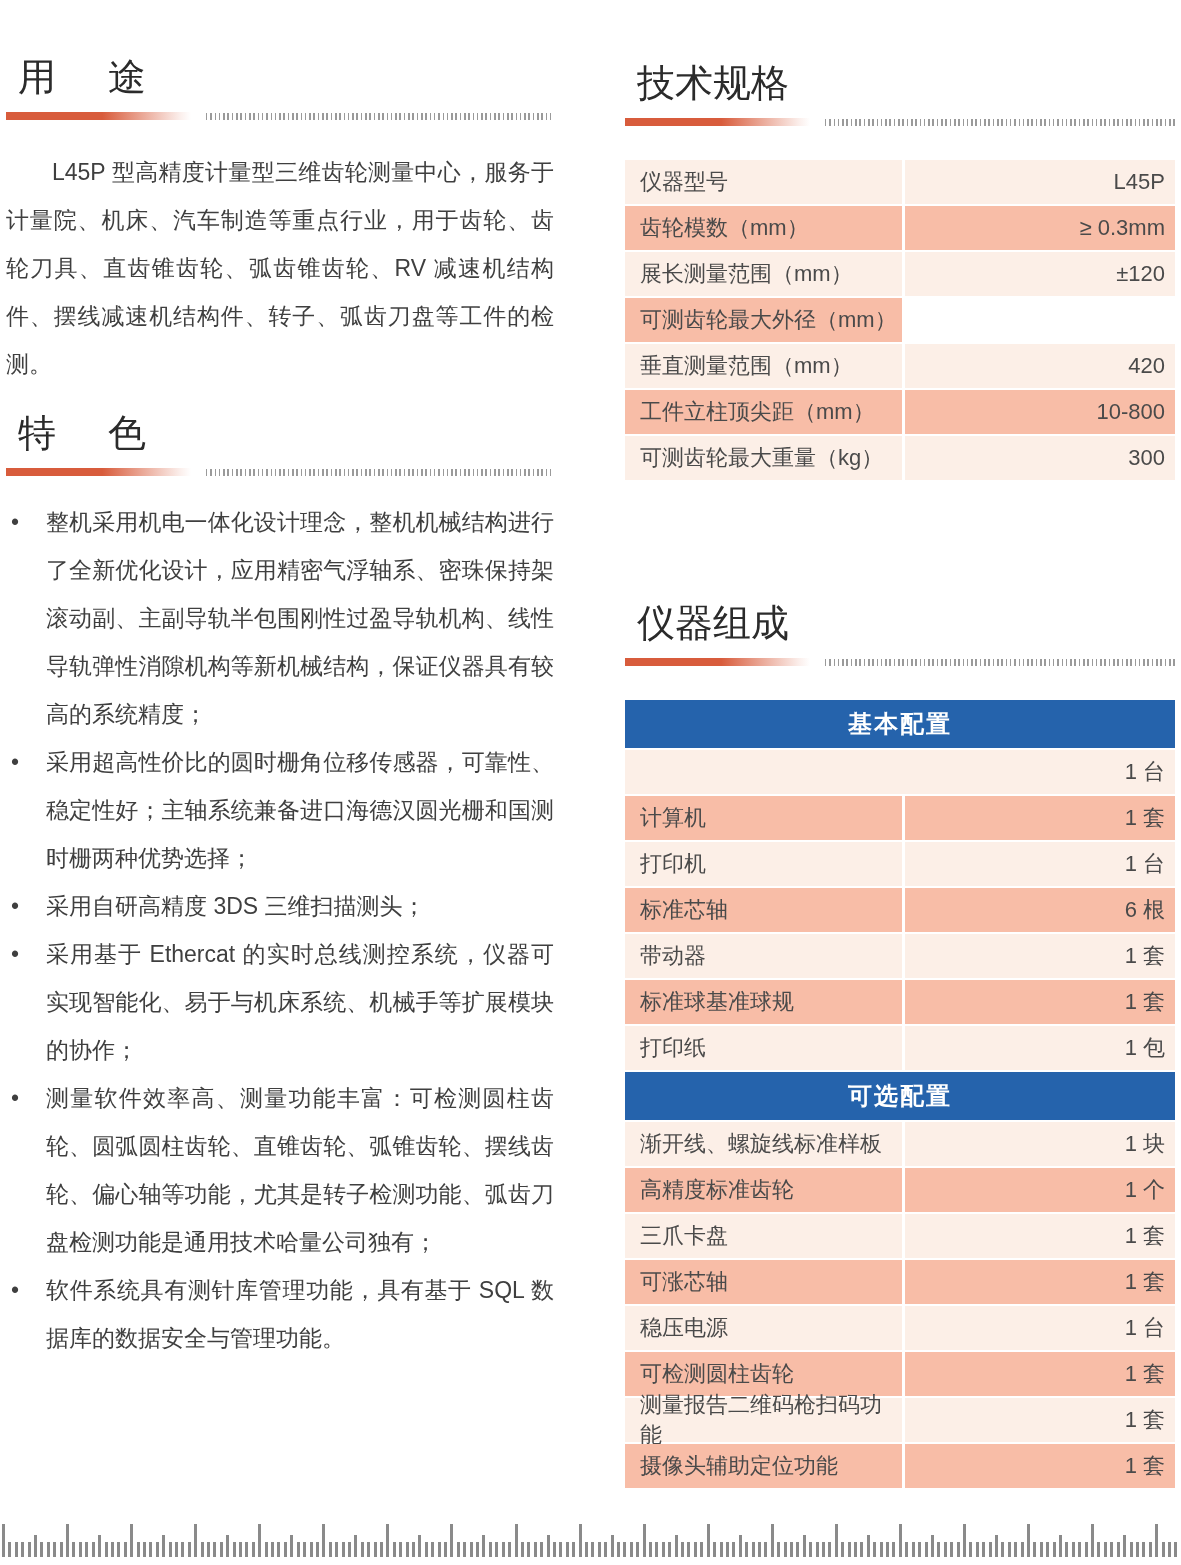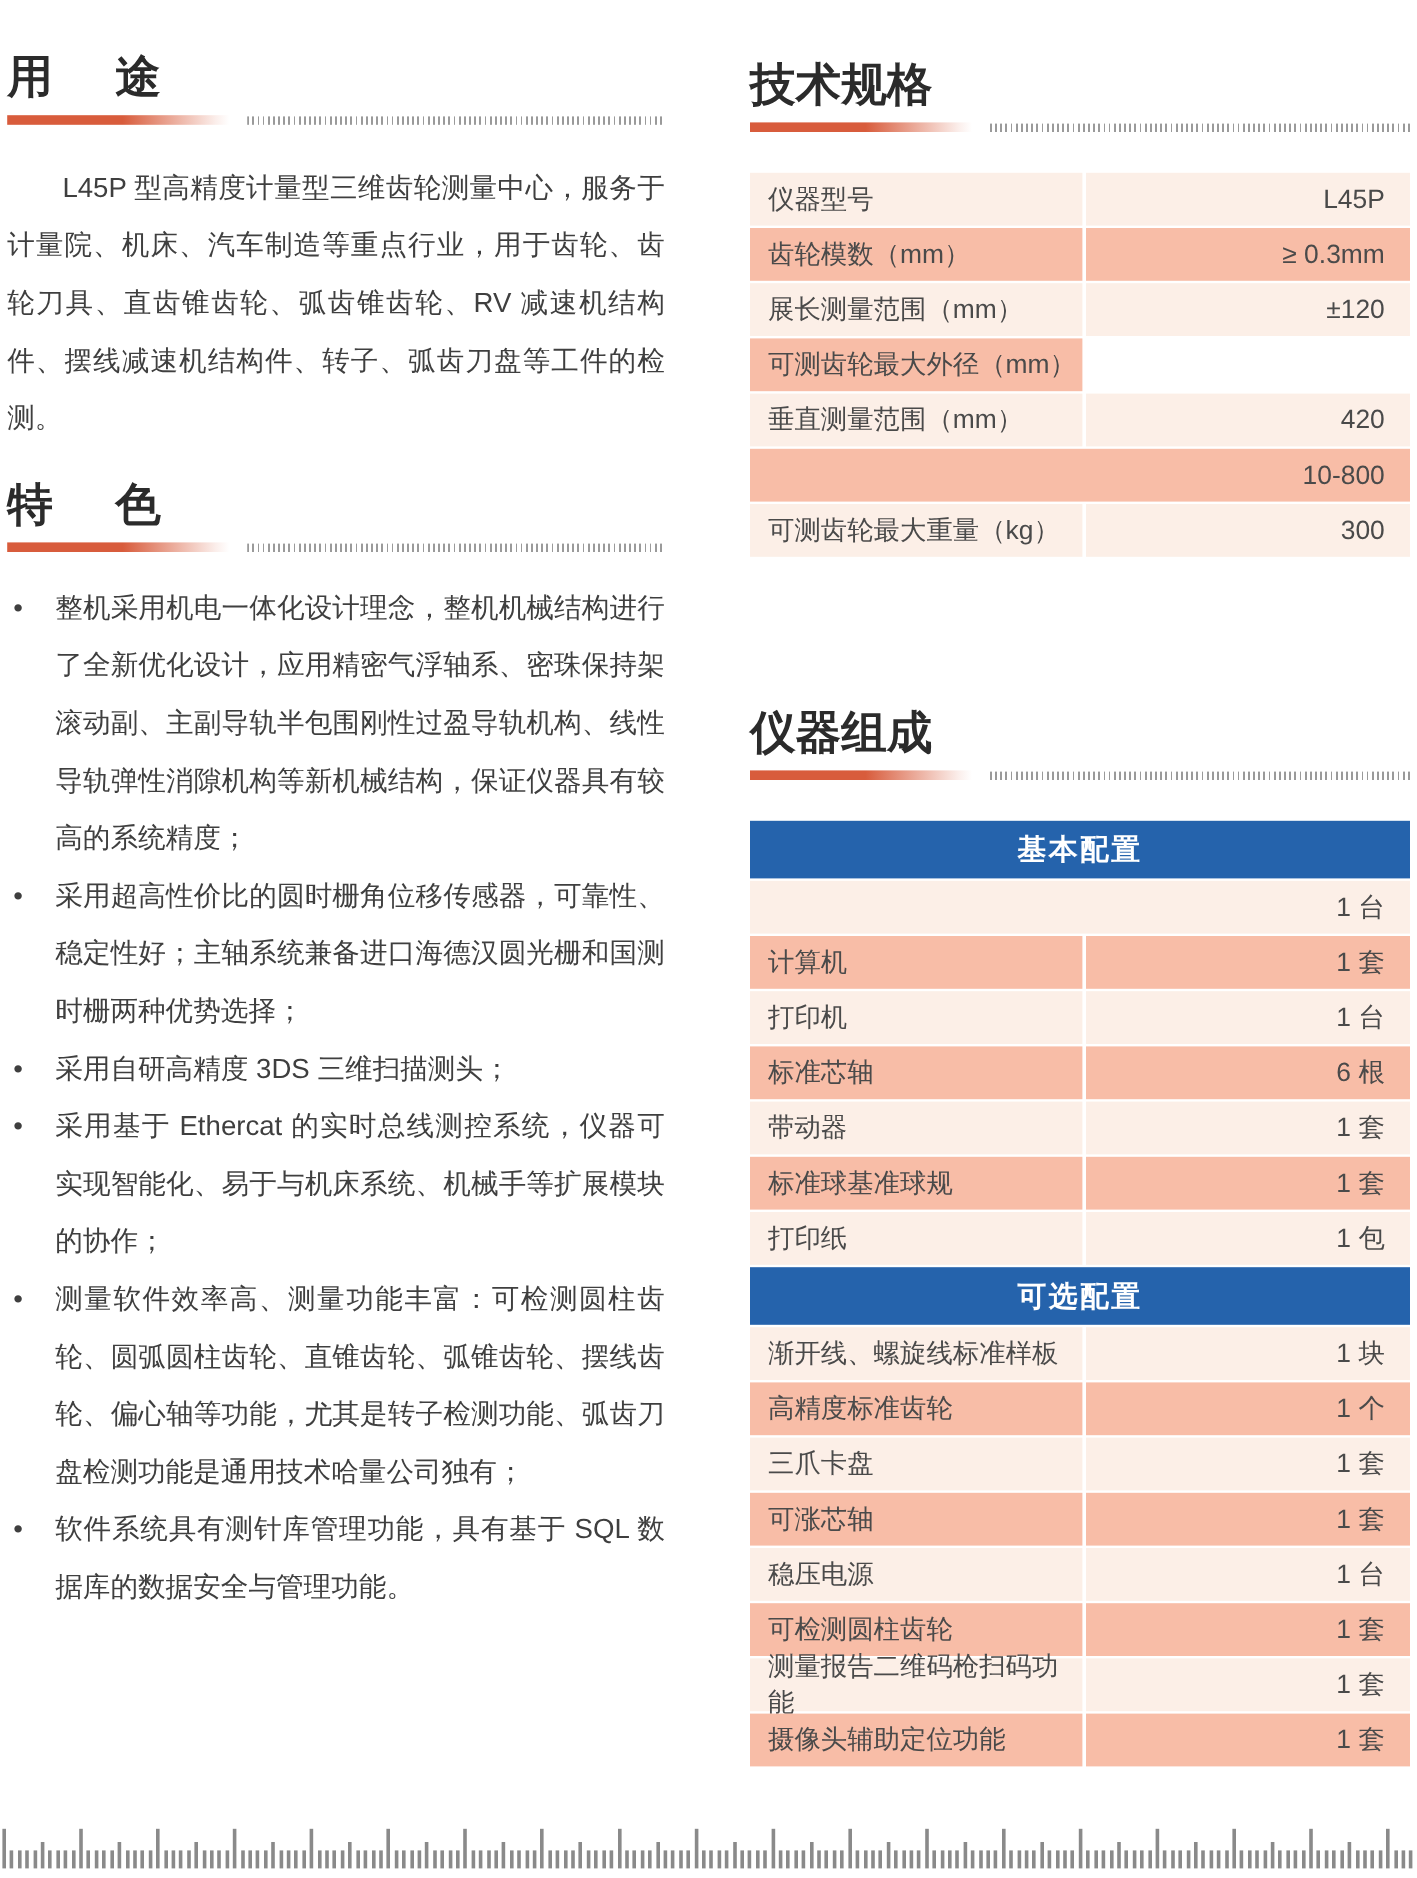--- a/index.html
+++ b/index.html
@@ -10,23 +10,23 @@
     -webkit-font-smoothing: antialiased;
   }
   .page {
     position: relative;
     width: 1181px; height: 1565px;
     background: #fff;
     overflow: hidden;
   }
   
   h1.sec-title {
-    margin: 0;
+    margin: 12px;
     font-family: "Liberation Serif", "DejaVu Serif", serif;
-    font-weight: 700;
+    font-weight: 400;
     font-size: 38px;
     line-height: 46px;
     color: var(--ink);
     white-space: nowrap;
   }
   h1.h-spread { letter-spacing: 52px; }
   .rule {
     display: flex;
     align-items: center;
     height: 8px;
@@ -84,21 +84,21 @@
     margin-bottom: 2px;
   }
   .dtable .tcell {
     display: flex;
     align-items: center;
     font-size: 22px;
     color: var(--table-ink);
     box-sizing: border-box;
   }
   .dtable .tlabel { width: 277px; margin-right: 3px; padding-left: 15px; }
-  .dtable .tvalue { flex: 1; justify-content: flex-end; padding-right: 21px; }
+  .dtable .tvalue { flex: 1; justify-content: flex-end; padding-right: 10px; }
   .dtable .light .tcell { background: var(--row-light); }
   .dtable .dark  .tcell { background: var(--row-dark); }
   .dtable .thead {
     height: 48px;
     margin-bottom: 2px;
     background: var(--blue);
     color: #ffffff;
     font-size: 24px;
     font-weight: 700;
     display: flex;
@@ -191,20 +191,21 @@
             <div class="tcell tvalue">±120</div>
           </div>
           <div class="trow dark">
             <div class="tcell tlabel">可测齿轮最大外径（mm）</div>
           </div>
           <div class="trow light">
             <div class="tcell tlabel">垂直测量范围（mm）</div>
             <div class="tcell tvalue">420</div>
           </div>
           <div class="trow dark">
+            <div class="tcell tlabel">工件立柱顶尖距（mm）</div>
             <div class="tcell tvalue">10-800</div>
           </div>
           <div class="trow light">
             <div class="tcell tlabel">可测齿轮最大重量（kg）</div>
             <div class="tcell tvalue">300</div>
           </div>
         </div>
     </section>
 
     <section class="sec-comp">

